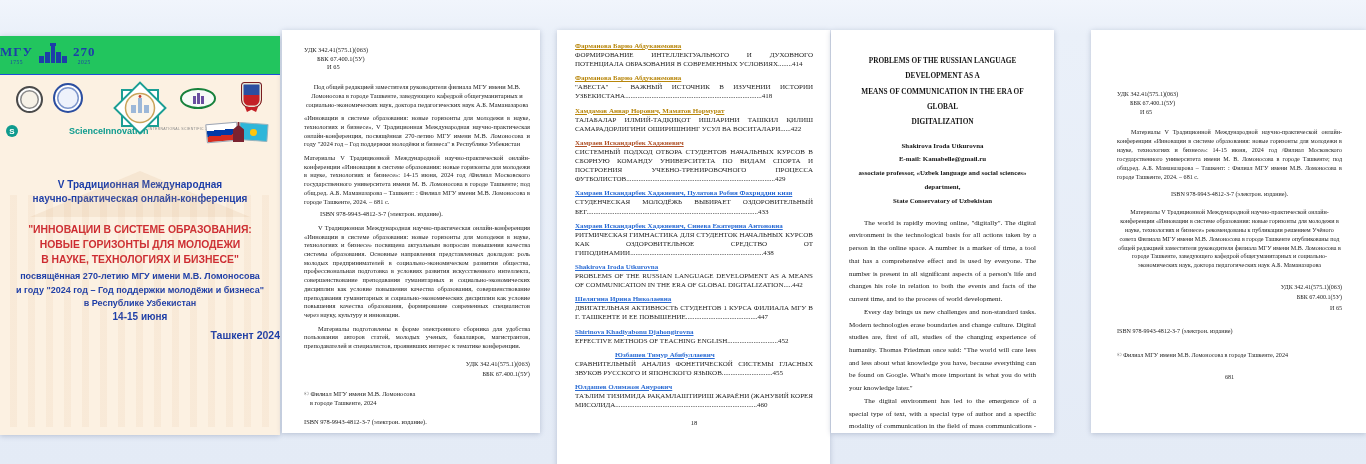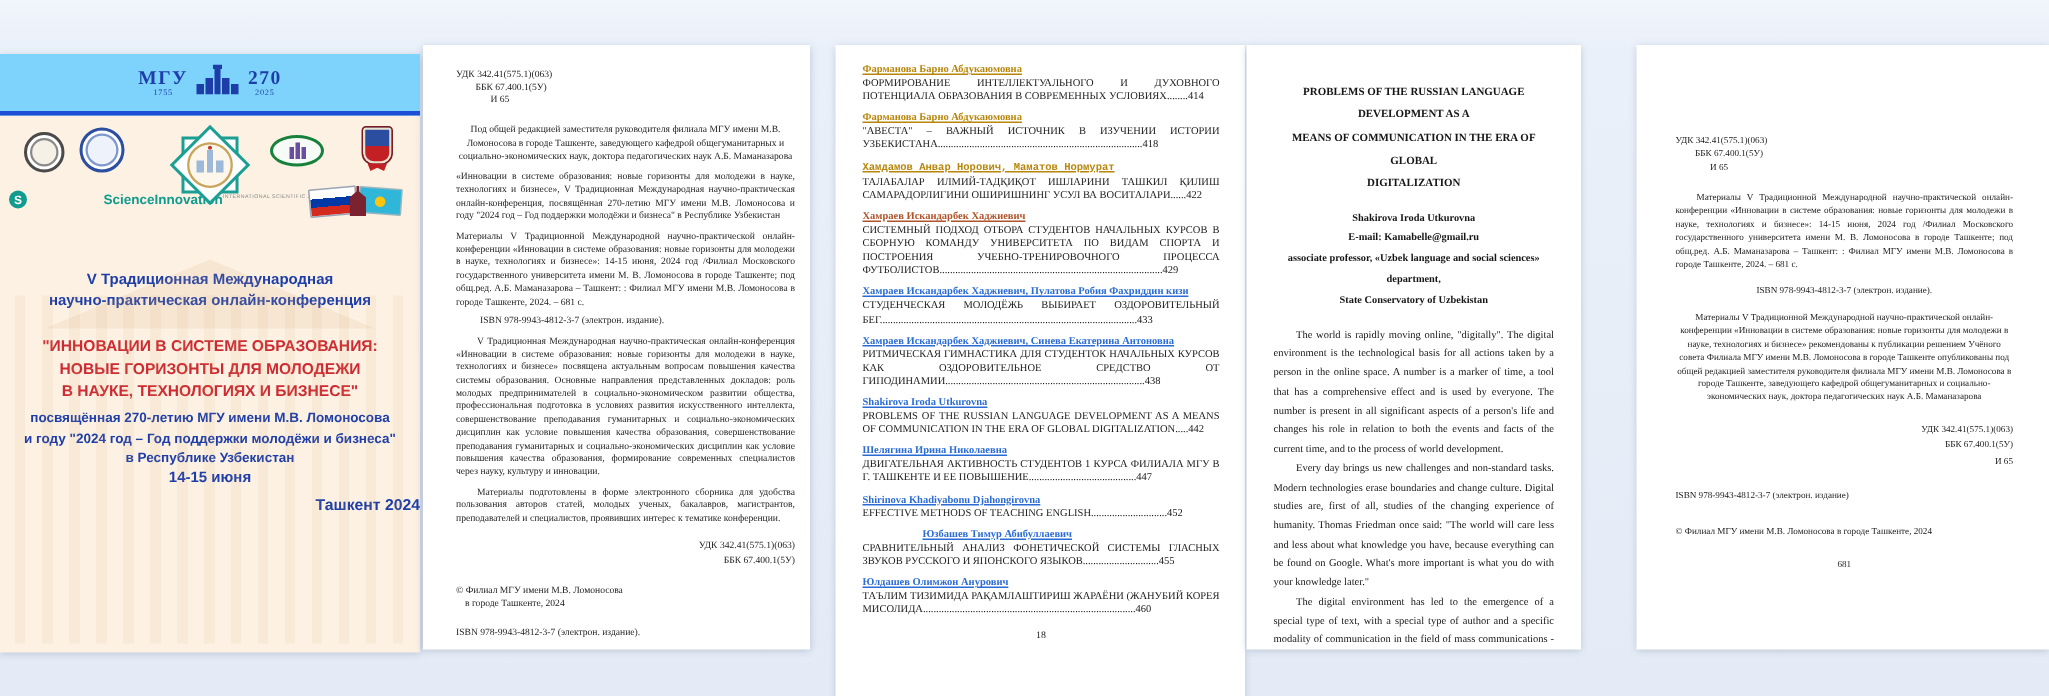--- a/index.html
+++ b/index.html
@@ -6,22 +6,22 @@
   body{
     width:1366px;height:464px;overflow:hidden;position:relative;
     background:linear-gradient(#f1f5fc 0px,#eaf0f9 34px,#e4ebf6 100%);
     font-family:"Liberation Serif",serif;
     -webkit-font-smoothing:antialiased;
   }
   .page{position:absolute;background:#fff;box-shadow:0 1px 5px rgba(60,80,120,.28);overflow:hidden;}
 
   
   #cover{left:0;top:36px;width:280px;height:399px;background:#fcf1e2;}
-  #cover .hdr{height:38px;background:#7dd3fc;border-bottom:3px solid #1d4ed8;
-    display:flex;align-items:center;justify-content:center;position:relative;z-index:2;}
+  #cover .hdr{height:38px;background:#22c55e;border-bottom:1px solid #1d4ed8;
+    display:flex;align-items:center;position:relative;z-index:2;}
   .msu-logo{display:flex;align-items:center;gap:5px;color:var(--blue);}
   .msu-col{display:flex;flex-direction:column;align-items:center;line-height:1;}
   .msu-big{font-weight:bold;font-size:13px;letter-spacing:1px;}
   .msu-year{font-size:5.5px;margin-top:2px;letter-spacing:.5px;}
   .cover-body{position:relative;height:360px;z-index:1;}
   .wm{position:absolute;left:10px;right:10px;top:120px;bottom:8px;opacity:.5;pointer-events:none;
     background:
       repeating-linear-gradient(90deg, rgba(213,160,112,.18) 0 7px, rgba(213,160,112,0) 7px 18px);}
   .wm-roof{position:absolute;left:50%;top:96px;transform:translateX(-50%);width:0;height:0;pointer-events:none;
     border-left:110px solid transparent;border-right:110px solid transparent;
@@ -217,21 +217,21 @@
     <div class="isbn-left">ISBN 978-9943-4812-3-7 (электрон. издание).</div>
 
   </div>
 </div>
 
 <div class="page" id="page3">
   <div class="inner">
     <div id="toc-list">
         <div class="toc-entry"><a class="toc-authors" style="color: rgb(184, 134, 11);">Фарманова Барно Абдукаюмовна</a><div class="toc-line">ФОРМИРОВАНИЕ ИНТЕЛЛЕКТУАЛЬНОГО И ДУХОВНОГО ПОТЕНЦИАЛА ОБРАЗОВАНИЯ В СОВРЕМЕННЫХ УСЛОВИЯХ........414</div></div>
         <div class="toc-entry"><a class="toc-authors" style="color: rgb(184, 134, 11);">Фарманова Барно Абдукаюмовна</a><div class="toc-line">"АВЕСТА" – ВАЖНЫЙ ИСТОЧНИК В ИЗУЧЕНИИ ИСТОРИИ УЗБЕКИСТАНА..............................................................................418</div></div>
-        <div class="toc-entry"><a class="toc-authors" style="color: rgb(184, 134, 11); font-family: Liberation Mono, monospace;">Хамдамов Анвар Норович, Маматов Нормурат</a><div class="toc-line">ТАЛАБАЛАР ИЛМИЙ-ТАДҚИҚОТ ИШЛАРИНИ ТАШКИЛ ҚИЛИШ САМАРАДОРЛИГИНИ ОШИРИШНИНГ УСУЛ ВА ВОСИТАЛАРИ......422</div></div>
+        <div class="toc-entry"><a class="toc-authors" style="color: rgb(184, 134, 11);">Хамдамов Анвар Норович, Маматов Нормурат</a><div class="toc-line">ТАЛАБАЛАР ИЛМИЙ-ТАДҚИҚОТ ИШЛАРИНИ ТАШКИЛ ҚИЛИШ САМАРАДОРЛИГИНИ ОШИРИШНИНГ УСУЛ ВА ВОСИТАЛАРИ......422</div></div>
         <div class="toc-entry"><a class="toc-authors" style="color: rgb(176, 83, 42); text-align: center;">Хамраев Искандарбек Хаджиевич</a><div class="toc-line">СИСТЕМНЫЙ ПОДХОД ОТБОРА СТУДЕНТОВ НАЧАЛЬНЫХ КУРСОВ В СБОРНУЮ КОМАНДУ УНИВЕРСИТЕТА ПО ВИДАМ СПОРТА И ПОСТРОЕНИЯ УЧЕБНО-ТРЕНИРОВОЧНОГО ПРОЦЕССА ФУТБОЛИСТОВ.....................................................................................429</div></div>
         <div class="toc-entry"><a class="toc-authors" style="color: rgb(43, 108, 212);">Хамраев Искандарбек Хаджиевич, Пулатова Робия Фахриддин кизи</a><div class="toc-line">СТУДЕНЧЕСКАЯ МОЛОДЁЖЬ ВЫБИРАЕТ ОЗДОРОВИТЕЛЬНЫЙ БЕГ..................................................................................................433</div></div>
         <div class="toc-entry"><a class="toc-authors" style="color: rgb(43, 108, 212);">Хамраев Искандарбек Хаджиевич, Синева Екатерина Антоновна</a><div class="toc-line">РИТМИЧЕСКАЯ ГИМНАСТИКА ДЛЯ СТУДЕНТОК НАЧАЛЬНЫХ КУРСОВ КАК ОЗДОРОВИТЕЛЬНОЕ СРЕДСТВО ОТ ГИПОДИНАМИИ............................................................................438</div></div>
         <div class="toc-entry"><a class="toc-authors" style="color: rgb(43, 108, 212);">Shakirova Iroda Utkurovna</a><div class="toc-line">PROBLEMS OF THE RUSSIAN LANGUAGE DEVELOPMENT AS A MEANS OF COMMUNICATION IN THE ERA OF GLOBAL DIGITALIZATION.....442</div></div>
         <div class="toc-entry"><a class="toc-authors" style="color: rgb(43, 108, 212);">Шелягина Ирина Николаевна</a><div class="toc-line">ДВИГАТЕЛЬНАЯ АКТИВНОСТЬ СТУДЕНТОВ 1 КУРСА ФИЛИАЛА МГУ В Г. ТАШКЕНТЕ И ЕЕ ПОВЫШЕНИЕ.........................................447</div></div>
         <div class="toc-entry"><a class="toc-authors" style="color: rgb(43, 108, 212);">Shirinova Khadiyabonu Djahongirovna</a><div class="toc-line">EFFECTIVE METHODS OF TEACHING ENGLISH.............................452</div></div>
         <div class="toc-entry"><a class="toc-authors" style="color: rgb(43, 108, 212); padding-left: 40px;">Юзбашев Тимур Абибуллаевич</a><div class="toc-line">СРАВНИТЕЛЬНЫЙ АНАЛИЗ ФОНЕТИЧЕСКОЙ СИСТЕМЫ ГЛАСНЫХ ЗВУКОВ РУССКОГО И ЯПОНСКОГО ЯЗЫКОВ.............................455</div></div>
         <div class="toc-entry"><a class="toc-authors" style="color: rgb(43, 108, 212);">Юлдашев Олимжон Анурович</a><div class="toc-line">ТАЪЛИМ ТИЗИМИДА РАҚАМЛАШТИРИШ ЖАРАЁНИ (ЖАНУБИЙ КОРЕЯ МИСОЛИДА.................................................................................460</div></div>
       </div>
     <div class="toc-pg">18</div>

